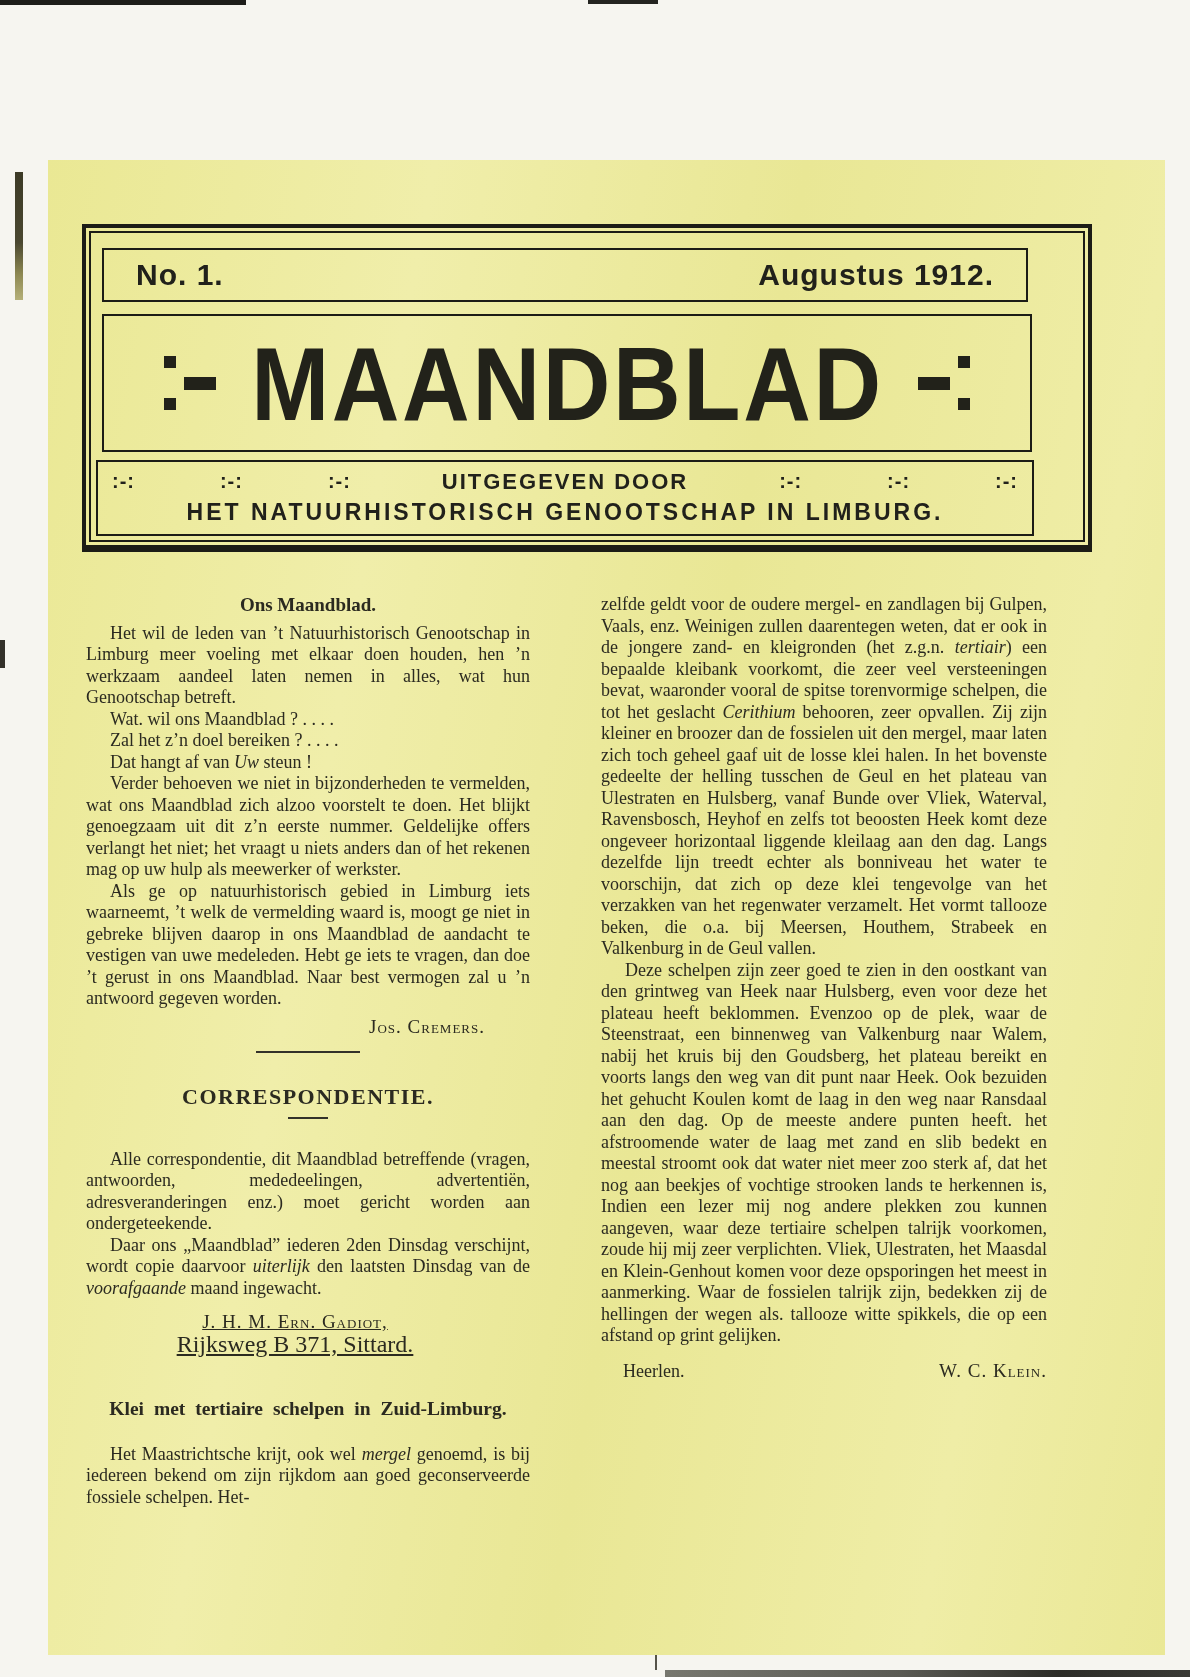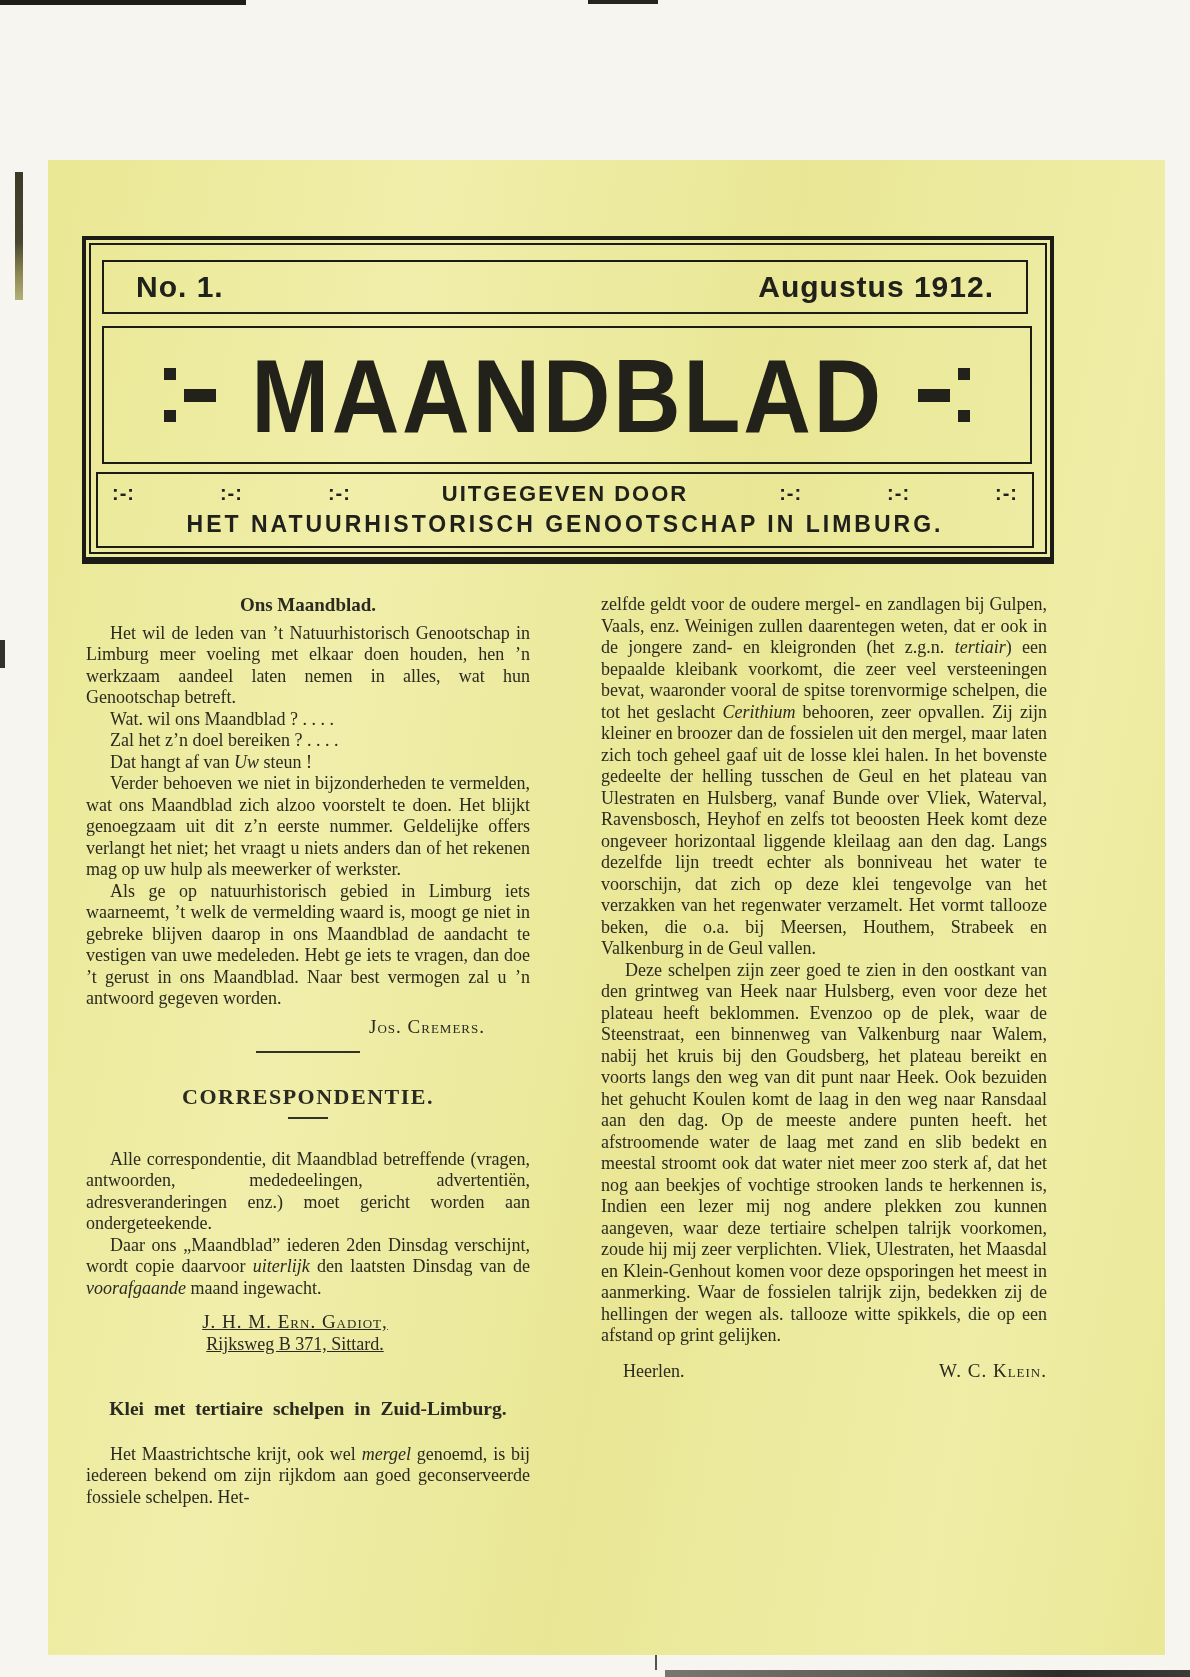--- a/index.html
+++ b/index.html
@@ -20,22 +20,22 @@
     background:linear-gradient(to right,#77776f 0%,#5a5a54 45%,#2c2c28 75%,#3a3a36 100%);}
   .a-bottomtick{left:655px;top:1648px;width:2px;height:22px;background:#55534a;}
 
   
   .paper{
     position:absolute;left:48px;top:160px;width:1117px;height:1495px;
     background:linear-gradient(100deg,#eae894 0%,#f0eeaa 28%,#e9e795 55%,#efedA6 82%,#eae896 100%);
   }
 
   
-  .frame{position:absolute;left:34px;top:76px;width:964px;height:317px;
-    border:4px solid #1c1c16;border-bottom-width:7px;}
+  .frame{position:absolute;left:34px;top:64px;width:964px;height:317px;
+    border:4px solid #1c1c16;border-bottom-width:7px;padding-left:38px;}
   .frame-inner{position:absolute;left:3px;top:3px;right:3px;bottom:3px;
     border:2px solid #1c1c16;}
   .hbox{position:absolute;border:2px solid #1c1c16;}
   .box-issue{left:16px;top:20px;width:926px;height:54px;
     display:flex;align-items:center;justify-content:space-between;
     font-family:"Liberation Sans","DejaVu Sans",sans-serif;font-weight:700;
     font-size:30px;letter-spacing:1px;color:#21211b;
     padding:0 32px;box-sizing:border-box;}
   .box-title{left:16px;top:86px;width:926px;height:134px;
     display:flex;align-items:center;justify-content:center;}
@@ -72,21 +72,21 @@
   .sig{ text-align:right;font-variant:small-caps;letter-spacing:1px;font-size:19px;margin-top:6px;}
   .sig-cremers{padding-right:45px;}
   .rule{border:0;border-top:2px solid #33322a;margin:14px auto 0;}
   .rule-lg{width:104px;}
   .rule-sm{width:40px;margin-top:9px;}
   .h-corr{font-weight:700;text-align:center;font-size:22px;letter-spacing:1.5px;
     margin:33px 0 0 0;}
   .corr-body{margin-top:30px;}
   .sig-block{text-align:center;padding-right:26px;margin-top:11px;line-height:23px;text-decoration:underline;}
   .sig-block .name{font-variant:small-caps;letter-spacing:1px;font-size:19px;}
-  .sig-block .addr{font-size:18px;}
+  .sig-block .addr{font-size:24px;}
   .h-klei{font-weight:700;text-align:center;font-size:19.5px;word-spacing:5px;
     white-space:nowrap;margin:42px 0 24px 0;}
   .footer-row{display:flex;justify-content:space-between;align-items:baseline;margin-top:13px;}
   .footer-row .place{padding-left:22px;text-indent:0;}
   .footer-row .author{font-variant:small-caps;letter-spacing:1px;font-size:19px;}
 </style>
 </head>
 <body>
 
 <div class="artifact a-topbar1"></div>

